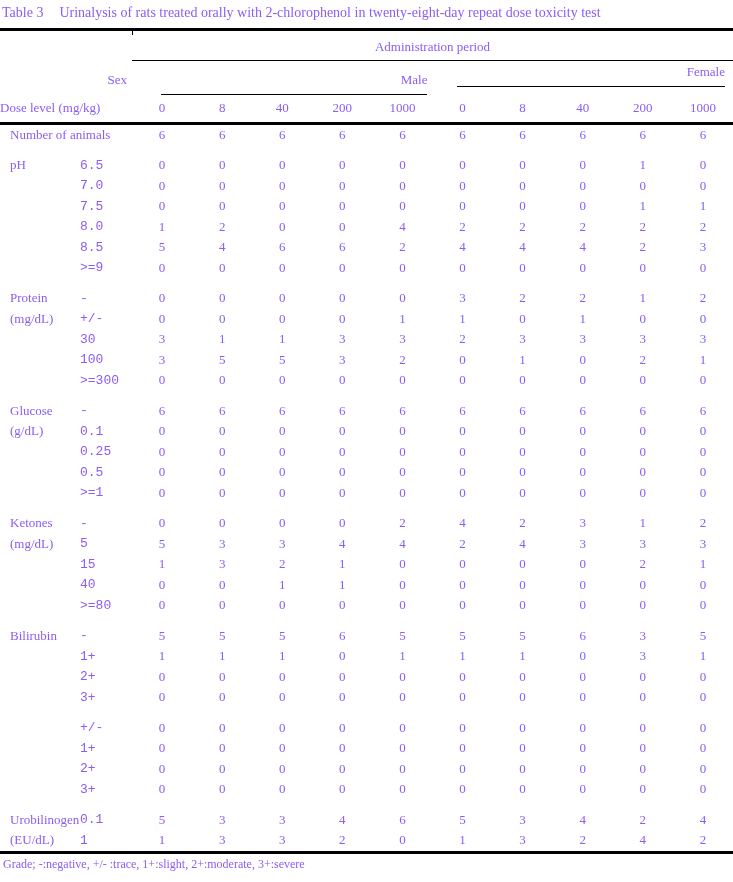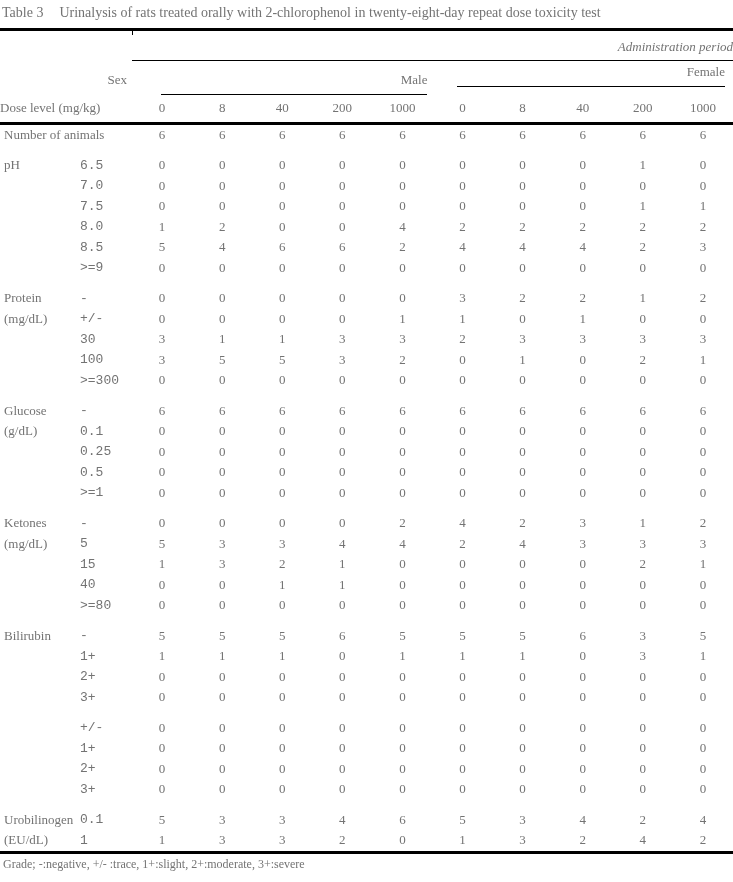--- a/index.html
+++ b/index.html
@@ -1,20 +1,20 @@
 <!DOCTYPE html>
 <html><head>
 <meta charset="utf-8">
 <style>
   html, body { margin: 0; padding: 0; background: #ffffff; }
   .page {
     width: 733px;
     height: 882px;
     background: #ffffff;
-    color: #737373;
+    color: #8b5cf6;
     font-family: "Liberation Serif", "DejaVu Serif", serif;
     position: relative;
     box-sizing: border-box;
     overflow: hidden;
   }
   .title {
     padding: 4px 2px 0 2px;
     font-size: 14px;
     line-height: 17px;
     white-space: nowrap;
@@ -32,40 +32,39 @@
     font-weight: normal;
     font-size: 13px;
     padding: 0;
     white-space: nowrap;
     overflow: hidden;
   }
   
   th.admin {
     border-bottom: 1.5px solid #000;
     height: 26px;
-    text-align: right;
+    text-align: center;
     vertical-align: middle;
     padding-top: 3px;
-    font-style: italic;
   }
   tr.sexrow th { height: 27px; vertical-align: bottom; padding-left: 21px; }
   th.rowhead { text-align: right; padding-right: 5px; }
   tr.sexrow th.rowhead { padding-bottom: 7px; }
   .grpline {
     border-bottom: 1.5px solid #000;
     padding-bottom: 6px;
     text-align: right;
   }
   th.male .grpline { margin: 0 5px 0 8px; }
   th.female .grpline { margin: 0 8px 8px 4px; }
   tr.doserow th { height: 27px; vertical-align: middle; border-bottom: 3px solid #000; text-align: center; }
   tr.doserow th.rowhead { text-align: left; }
   
   tbody td { height: 20.5px; vertical-align: middle; }
-  td.label { text-align: left; padding-left: 4px; }
+  td.label { text-align: left; padding-left: 10px; }
   td.grade { text-align: left; font-family: Liberation Mono, monospace; }
   td.val { text-align: center; }
   tr.spacer td { height: 10px; }
   
   .tick {
     position: absolute;
     left: 132px;
     top: 28px;
     width: 1px;
     height: 7px;

